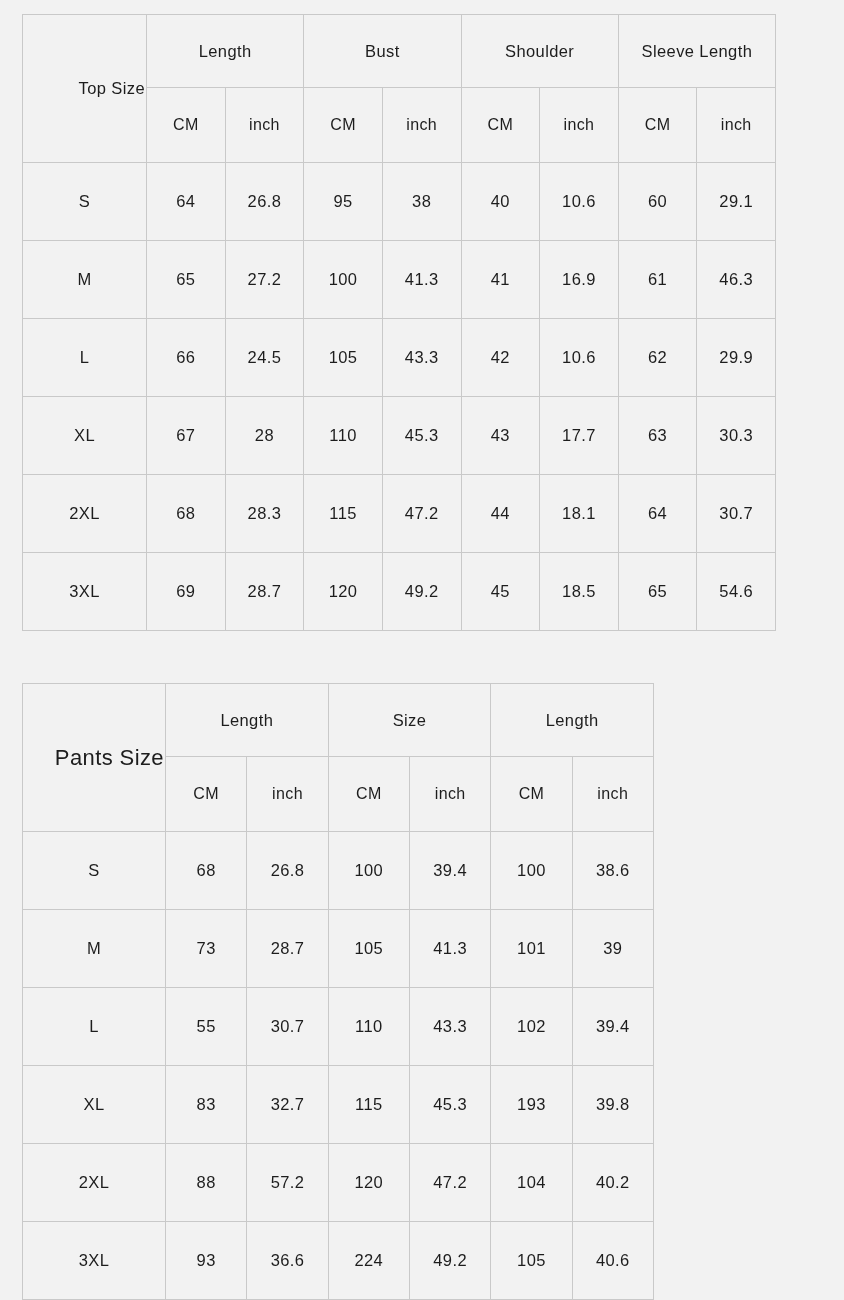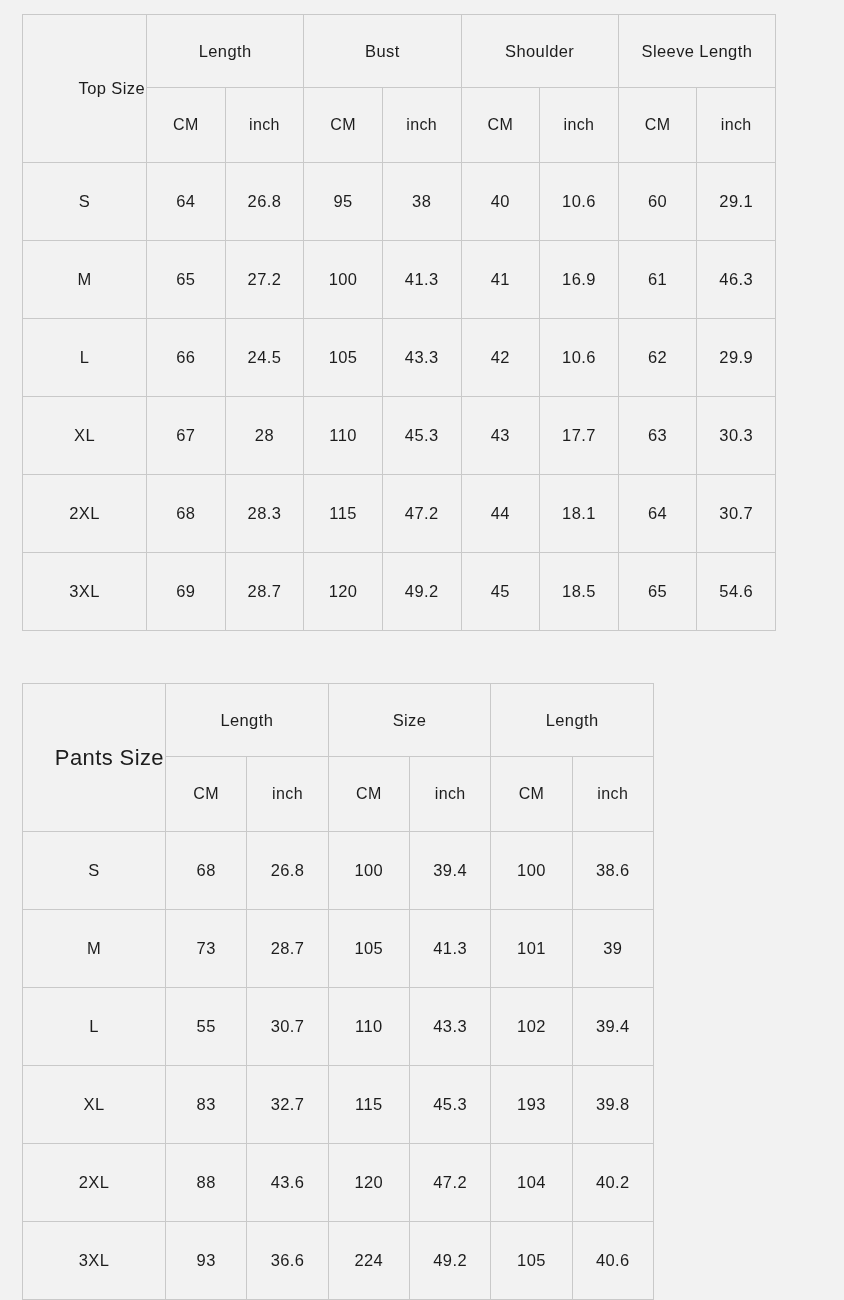--- a/index.html
+++ b/index.html
@@ -228,21 +228,21 @@
         <td>83</td>
         <td>32.7</td>
         <td>115</td>
         <td>45.3</td>
         <td>193</td>
         <td>39.8</td>
       </tr>
       <tr>
         <td>2XL</td>
         <td>88</td>
-        <td>43.6</td>
+        <td>57.2</td>
         <td>120</td>
         <td>47.2</td>
         <td>104</td>
         <td>40.2</td>
       </tr>
       <tr>
         <td>3XL</td>
         <td>93</td>
         <td>36.6</td>
         <td>224</td>

